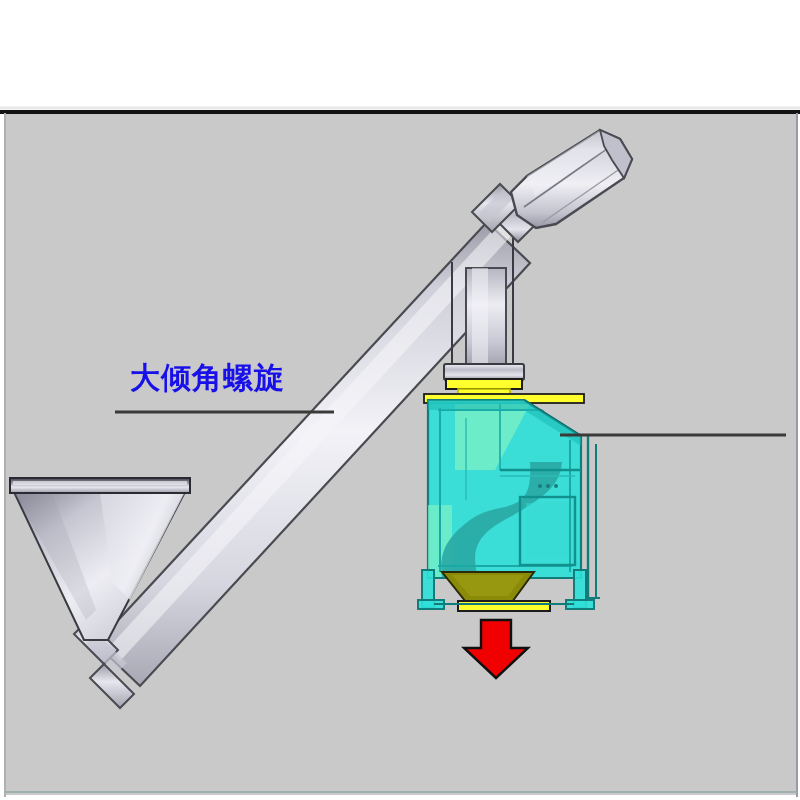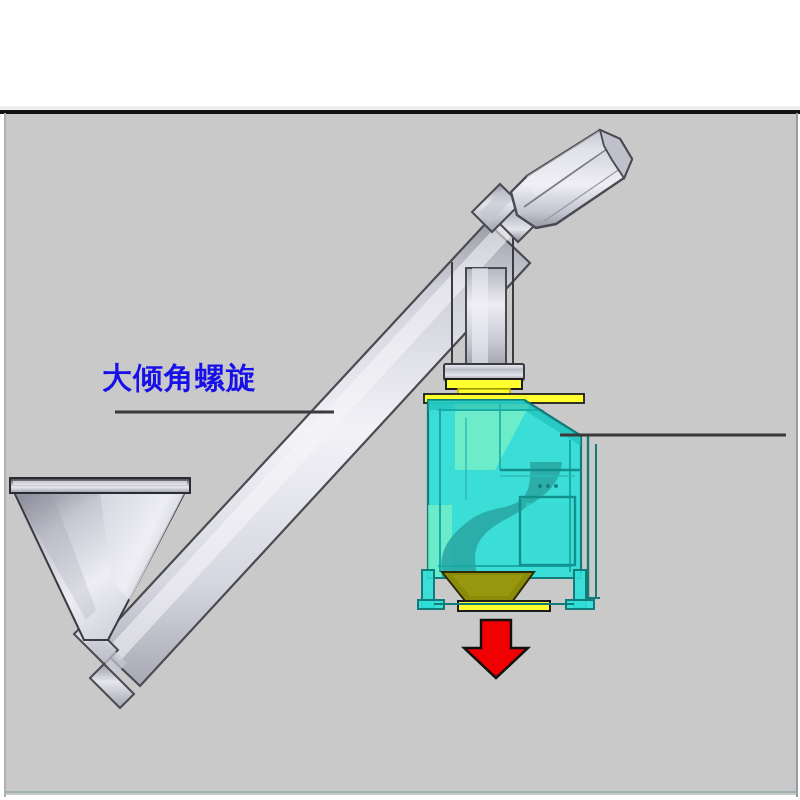--- a/index.html
+++ b/index.html
@@ -42,21 +42,21 @@
   }
   .lbl {
     position: absolute;
     color: #1810E8;
     font-size: 30px;
     font-weight: 700;
     letter-spacing: 1px;
     white-space: nowrap;
     font-family: "DejaVu Sans", "Liberation Sans", sans-serif;
   }
-  #label-screw { left: 102px; top: 358px; }
+  #label-screw { left: 130px; top: 358px; }
   #label-scale { left: 568px; top: 381px; }
 </style>
 </head>
 <body>
 
 <div id="stage">
 
   <div id="title">大倾角螺旋给料机</div>
 
   <svg id="diagram" viewBox="0 0 800 800">

